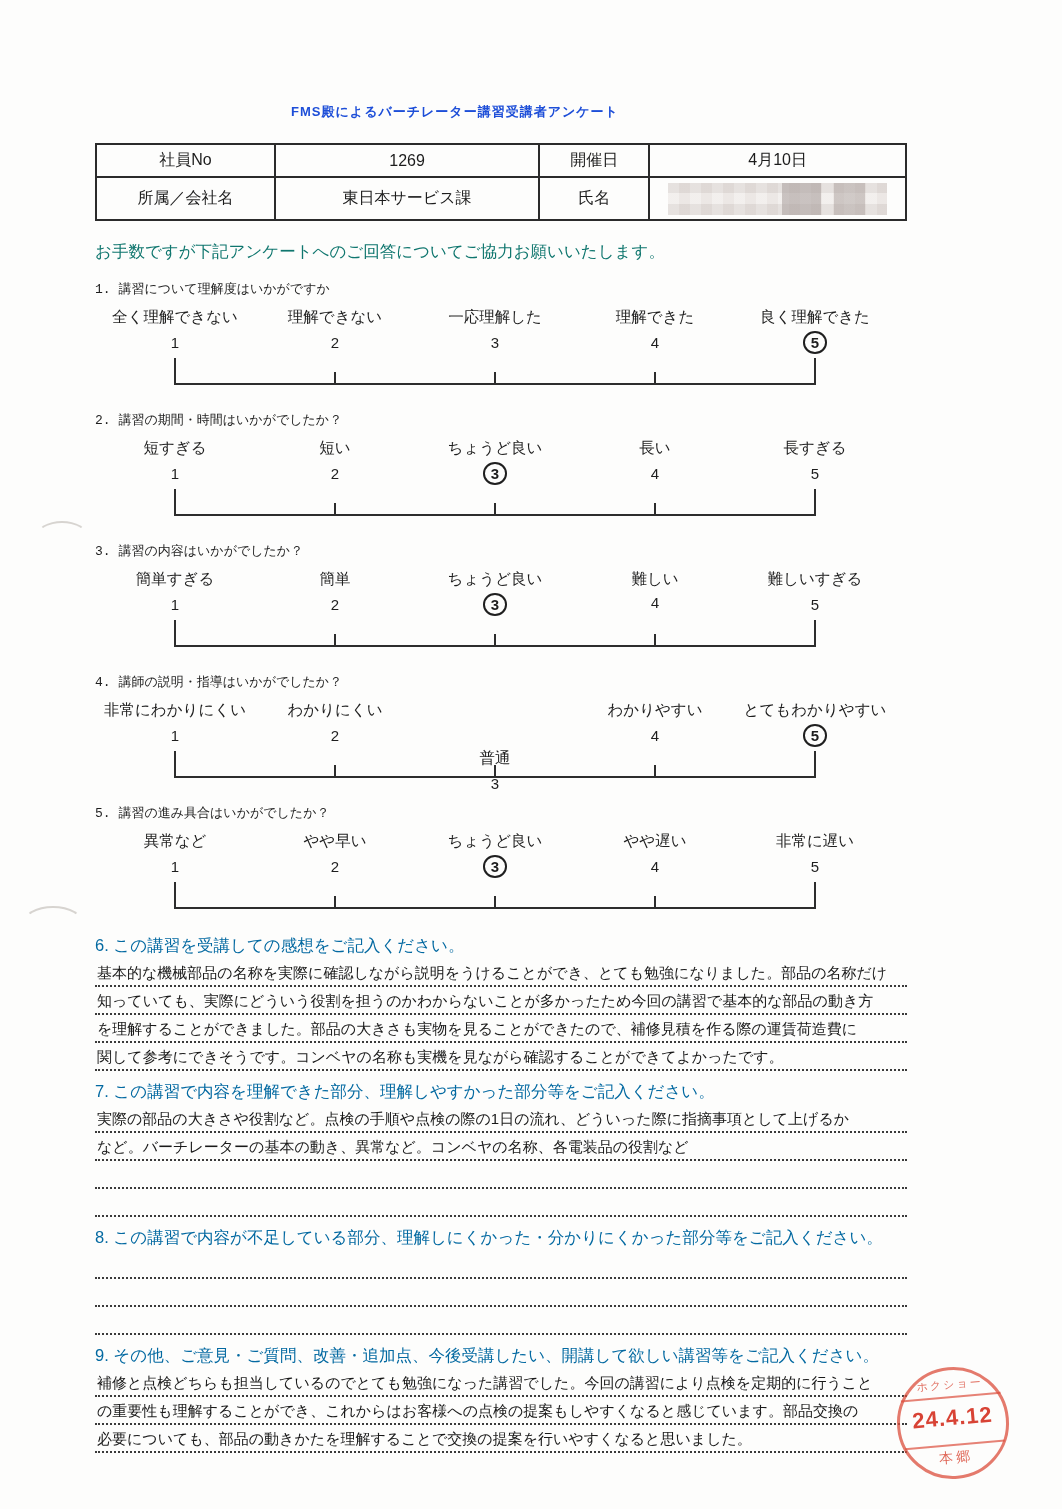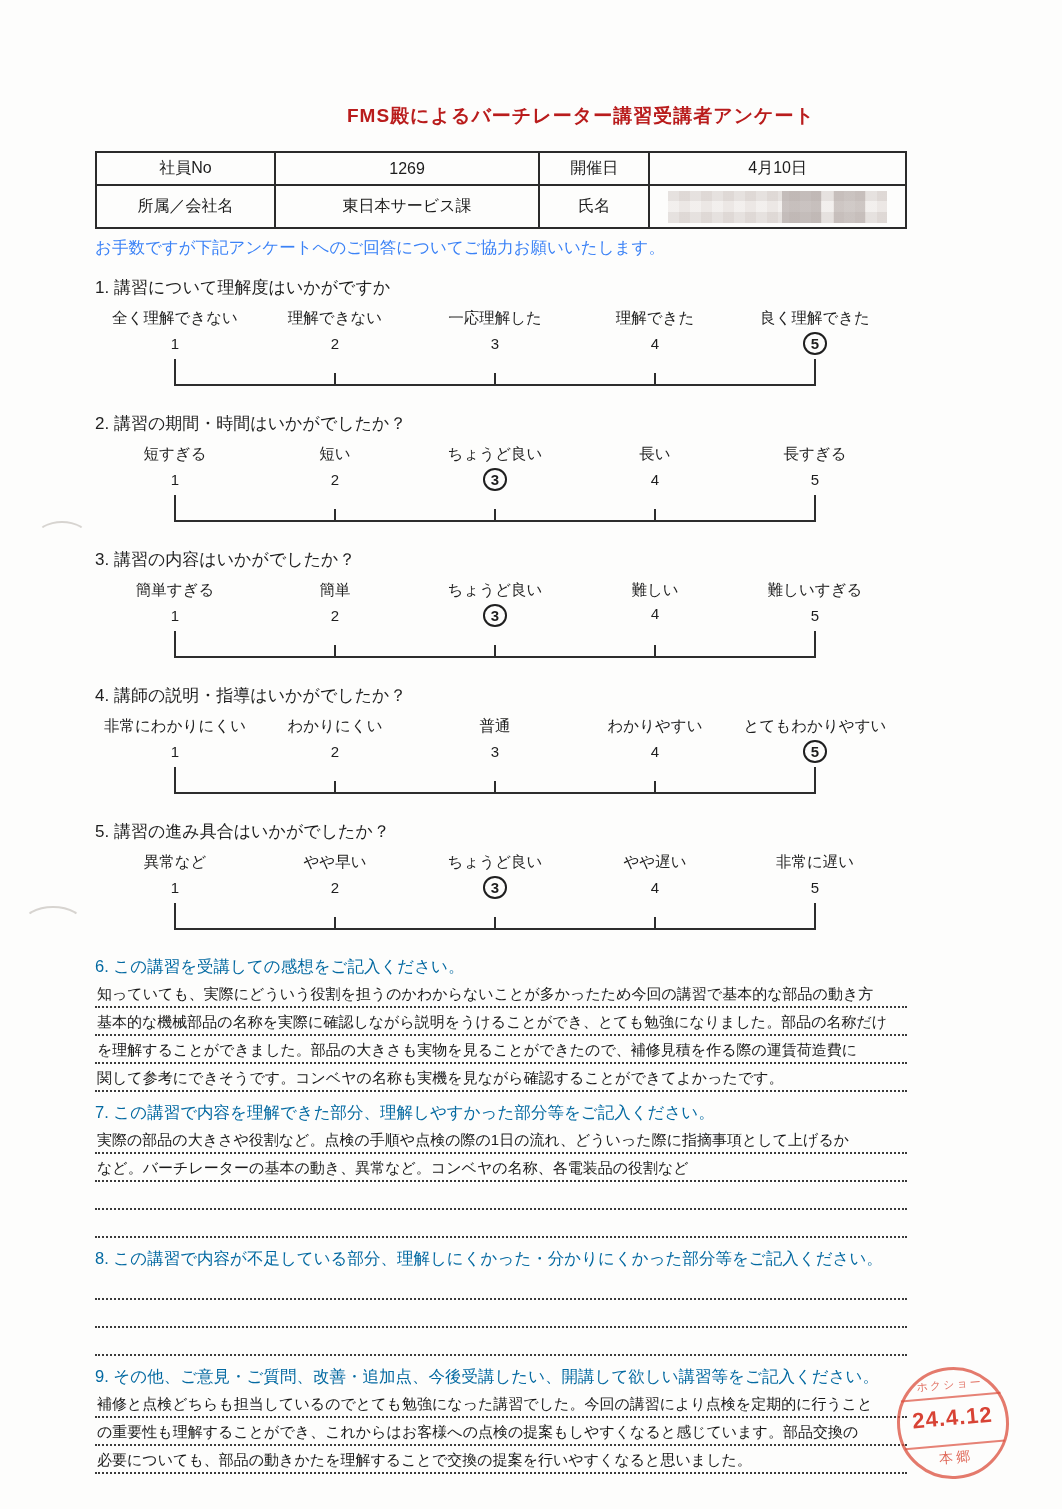--- a/index.html
+++ b/index.html
@@ -8,41 +8,41 @@
     width:1062px; height:1509px;
     margin:0 auto;
     background:#fdfdfc;
     font-family:"Liberation Sans", sans-serif;
     color:#222;
     overflow:hidden;
   }
   .content { position:absolute; left:95px; top:103px; width:812px; }
 
   
-  .doc-title { width:720px; text-align:right; font-size:19px; font-weight:bold; letter-spacing:1px; color:#b91c1c; }
+  .doc-title { width:720px; text-align:center; font-size:13px; font-weight:bold; letter-spacing:1px; color:#1d4ed8; }
 
   
   table.info-table { border-collapse:collapse; margin-top:22px; table-layout:fixed; }
   table.info-table td { border:2px solid #2b2b2b; text-align:center; font-size:16px; color:#1c1c1c; padding:2px 16px; overflow:hidden; }
   .c1 { width:153px; } .c2 { width:243px; } .c3 { width:80px;border-radius:13px; } .c4 { width:236px; }
   .row1 td { height:27px; }
   .row2 td { height:37px; }
   .redacted {
     height:32px; margin:1px 2px;
     background:
       linear-gradient(90deg, rgba(0,0,0,0) 52%, rgba(168,158,156,.55) 52%, rgba(168,158,156,.55) 70%, rgba(0,0,0,0) 70%, rgba(0,0,0,0) 76%, rgba(175,165,162,.5) 76%, rgba(175,165,162,.5) 90%, rgba(0,0,0,0) 90%),
       repeating-linear-gradient(0deg, rgba(214,208,205,.45) 0 11px, rgba(242,239,237,.5) 11px 22px),
       repeating-linear-gradient(90deg, #f3f0ee 0 11px, #e6e0dd 11px 22px);
   }
 
-  .intro { margin-top:8px; font-size:16.5px; color:#3b82f6; }
+  .intro { margin-top:20px; font-size:16.5px; color:#0f766e; }
 
   
   .sq { margin-top:17px; margin-bottom:26px; }
-  .sq-title { font-size:17px; color:#1e1e1e; }
+  .sq-title { font-size:13px; color:#1e1e1e;font-family:Liberation Mono, monospace; }
   .scale { position:relative; height:78px; margin-left:80px; width:640px; margin-top:9px; }
   .opt { position:absolute; top:0; width:170px; text-align:center; }
   .opt-label { font-size:15.5px; white-space:nowrap; color:#1e1e1e; }
   .opt-num { margin-top:1px; height:26px; display:flex; align-items:center; justify-content:center; font-size:15px; color:#1e1e1e; }
   .opt-num span { display:inline-block; line-height:17px; }
   .opt-num span.circled { border:2px solid #1f1f1f; border-radius:50%; padding:1px 6px; font-weight:bold; }
   .scale-line { position:absolute; left:0; bottom:0; width:640px; height:27px; }
   .scale-line .base { position:absolute; left:0; right:0; bottom:0; height:2px; background:#2d2d2d; }
   .scale-line .tick { position:absolute; bottom:0; width:2px; height:13px; background:#2d2d2d; }
   .scale-line .tick.end { height:27px; }
@@ -245,21 +245,21 @@
             <div class="opt-num">
               <span>1</span>
             </div>
           </div>
           <div class="opt" style="left: 75px;">
             <div class="opt-label">わかりにくい</div>
             <div class="opt-num">
               <span>2</span>
             </div>
           </div>
-          <div class="opt" style="left: 235px;">
+          <div class="opt" style="left: 235px; margin-top: 48px;">
             <div class="opt-label">普通</div>
             <div class="opt-num">
               <span>3</span>
             </div>
           </div>
           <div class="opt" style="left: 395px;">
             <div class="opt-label">わかりやすい</div>
             <div class="opt-num">
               <span>4</span>
             </div>
@@ -321,22 +321,22 @@
             <div class="tick" style="left: 319px;"></div>
             <div class="tick" style="left: 479px;"></div>
             <div class="tick end" style="left: 639px;"></div>
           </div>
         </div>
     </div>
 
     <div class="fq">
       <div class="fq-title"><span>6.</span> <span>この講習を受講しての感想をご記入ください。</span></div>
       <div class="ans-lines">
+          <div class="ans-line">基本的な機械部品の名称を実際に確認しながら説明をうけることができ、とても勉強になりました。部品の名称だけ</div>
           <div class="ans-line">知っていても、実際にどういう役割を担うのかわからないことが多かったため今回の講習で基本的な部品の動き方</div>
-          <div class="ans-line">基本的な機械部品の名称を実際に確認しながら説明をうけることができ、とても勉強になりました。部品の名称だけ</div>
           <div class="ans-line">を理解することができました。部品の大きさも実物を見ることができたので、補修見積を作る際の運賃荷造費に</div>
           <div class="ans-line">関して参考にできそうです。コンベヤの名称も実機を見ながら確認することができてよかったです。</div>
         </div>
     </div>
 
     <div class="fq">
       <div class="fq-title"><span>7.</span> <span>この講習で内容を理解できた部分、理解しやすかった部分等をご記入ください。</span></div>
       <div class="ans-lines">
           <div class="ans-line">実際の部品の大きさや役割など。点検の手順や点検の際の1日の流れ、どういった際に指摘事項として上げるか</div>
           <div class="ans-line">など。バーチレーターの基本の動き、異常など。コンベヤの名称、各電装品の役割など</div>

